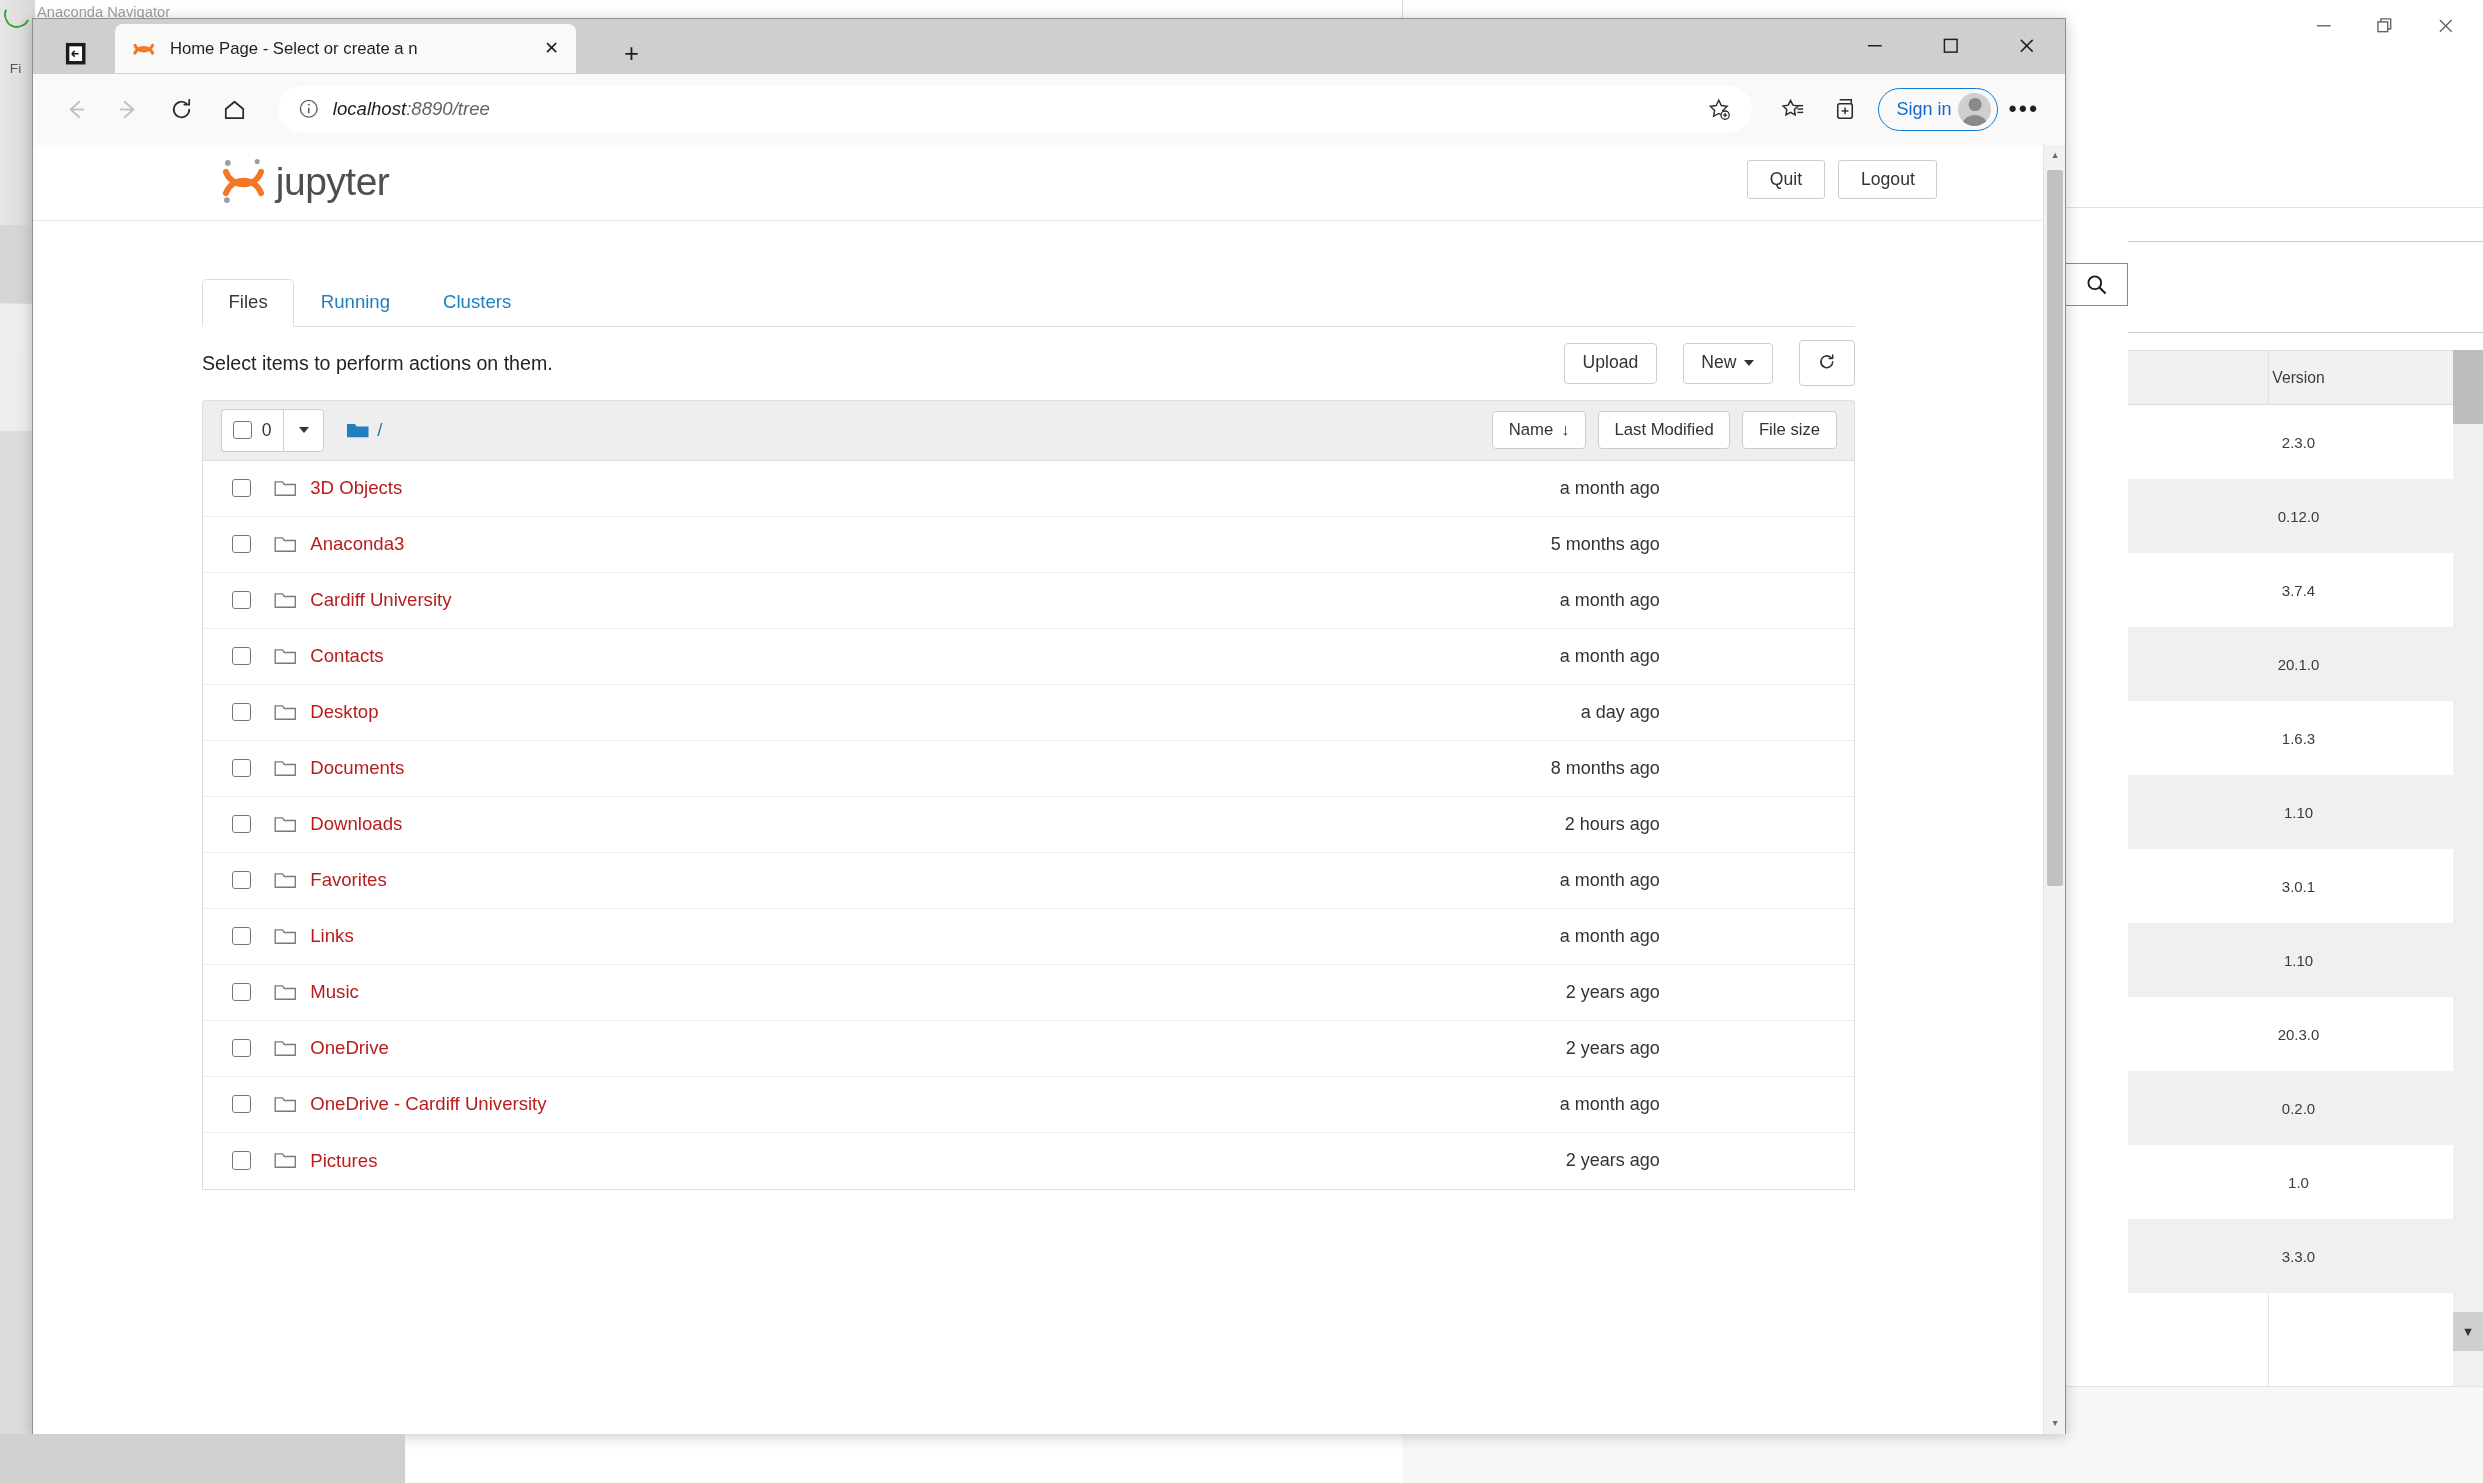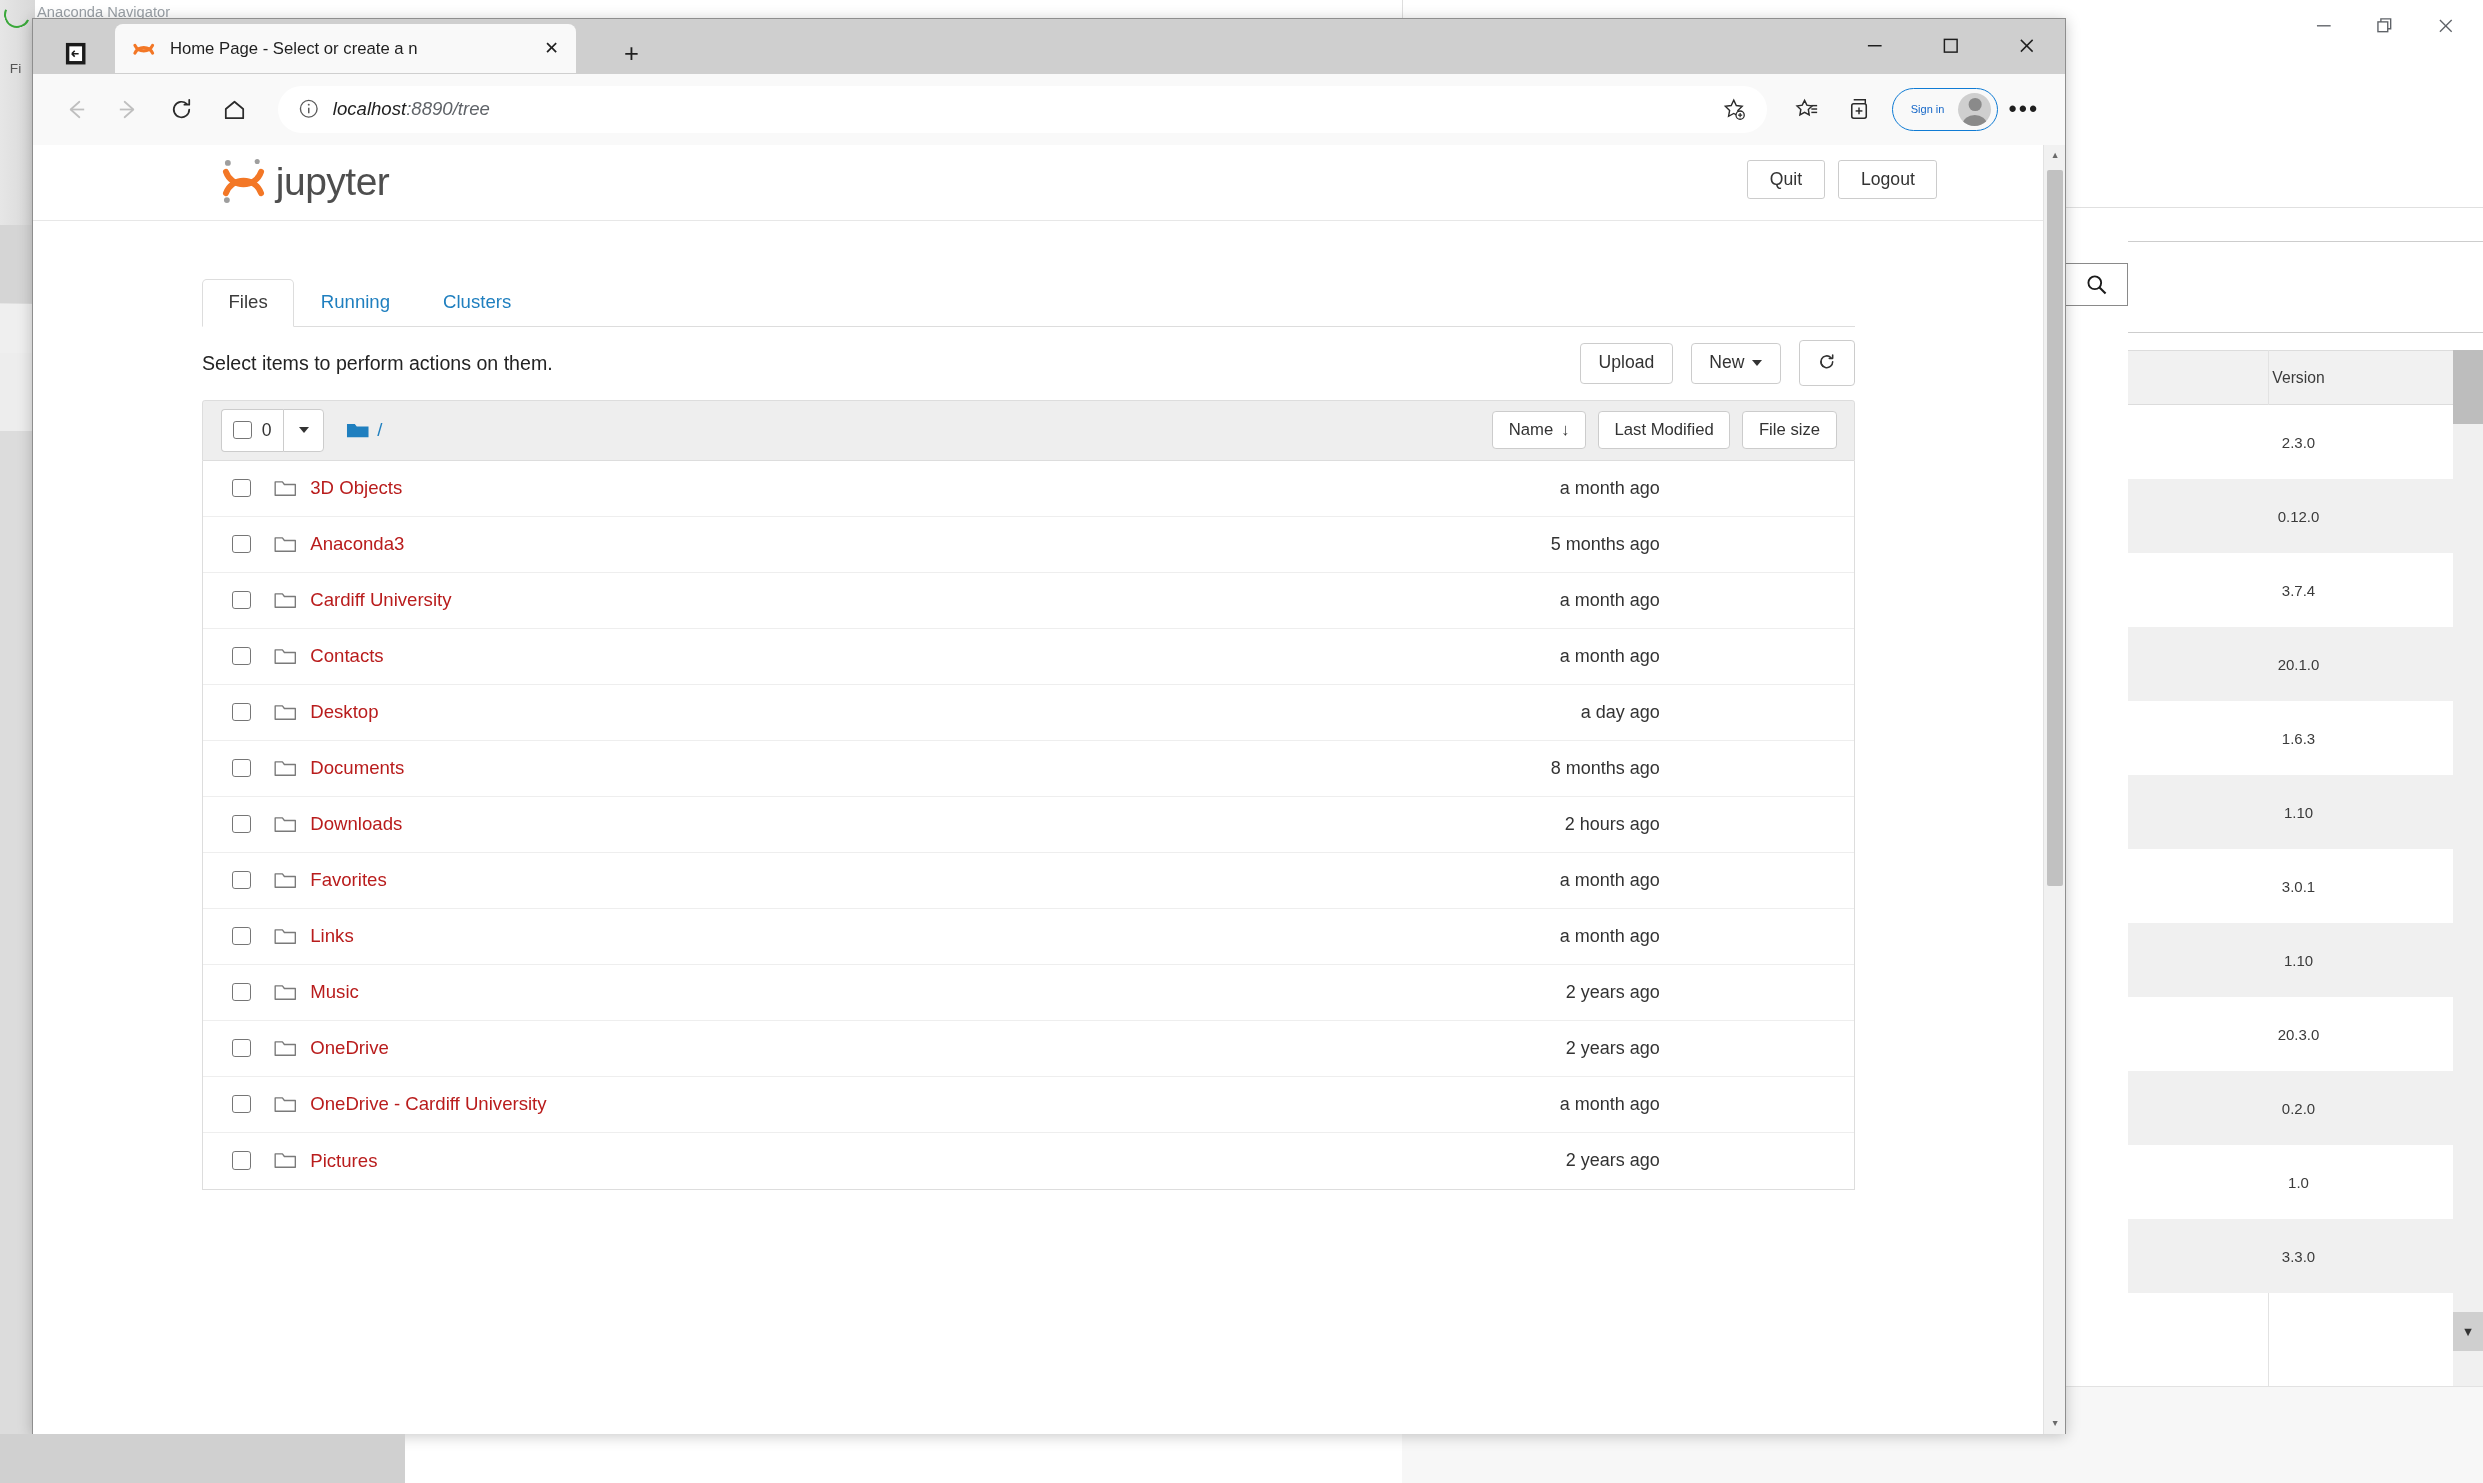--- a/index.html
+++ b/index.html
@@ -199,21 +199,21 @@
   }
   .omnibox .info-icon { flex: 0 0 33px; display:flex; align-items:center; justify-content:center; color:#5a5a5a; }
   .omnibox .url { font-size: 18.6px; color: #1f1f1f; margin-left: 7.8px; white-space: nowrap; }
   .omnibox .url .dim { color: #5f6368; }
   .omnibox .fav-star { margin-left: auto; width: 39px; display:flex; align-items:center; justify-content:center; color:#2b2b2b; }
   .signin-pill {
     height: 43px; border: 1px solid #0f7bd4; border-radius: 21.6px;
     display: flex; align-items: center; padding: 0 5.9px 0 17.6px;
     margin-left: 5.9px; flex: 0 0 auto;
   }
-  .signin-pill .label { font-size: 11px; color: #1567c8; margin-right: 14px; }
+  .signin-pill .label { font-size: 18px; color: #1567c8; margin-right: 7px; }
   .signin-pill .avatar {
     width: 33px; height: 33px; border-radius: 50%;
     background: #cfcfcf; position: relative; overflow: hidden;
   }
   .signin-pill .avatar::before {
     content: ""; position: absolute; left: 50%; top: 5.9px;
     width: 12.7px; height: 12.7px; border-radius: 50%;
     background: #8a8a8a; transform: translateX(-50%);
   }
   .signin-pill .avatar::after {
@@ -256,21 +256,21 @@
   }
   .jp-tab.active {
     color: #3b3b3b; background: #ffffff;
     border-color: #dddddd #dddddd #ffffff;
   }
 
   .jp-actionbar {
     display: flex; align-items: center; height: 73px; position: relative;
   }
   .jp-actionbar .hint { font-size: 19.6px; color: #232323; }
-  .jp-actionbar .right { margin-left: auto; display: flex; align-items: center; gap: 8px; }
+  .jp-actionbar .right { margin-left: auto; display: flex; align-items: center; gap: 16px; }
   .jp-ab-btn {
     border: 1px solid #cccccc; background: #ffffff; color: #333333;
     font-size: 17.6px; padding: 10.8px 17.6px; border-radius: 3.9px; line-height: 1;
     margin-left: 9.8px; display: flex; align-items: center; gap: 7.8px;
   }
   .caret { width: 0; height: 0; border-left: 5.9px solid transparent; border-right: 5.9px solid transparent; border-top: 6.9px solid #333; }
 
   .jp-listhead {
     background: #eeeeee; border: 1px solid #dddddd; border-radius: 2.9px 2.9px 0 0;
     height: 61px; display: flex; align-items: center; padding: 0 17.6px;

